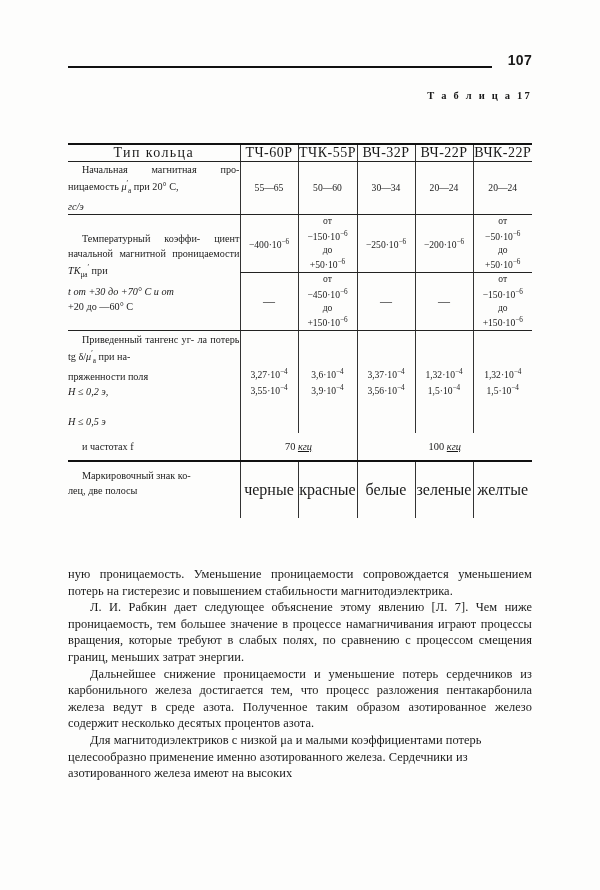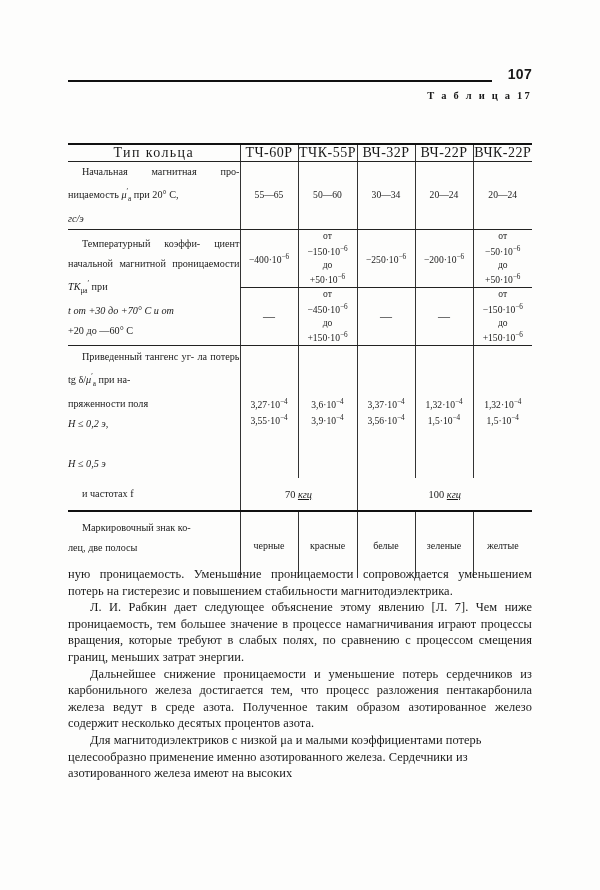--- a/index.html
+++ b/index.html
@@ -20,21 +20,21 @@
     left: 0; top: 0;
     width: 600px;
     height: 890px;
     background: #fdfdfc;
   }
 
   
   .header-zone {
     position: absolute;
     left: 68px;
-    top: 66px;
+    top: 52px;
     width: 464px;
     height: 26px;
   }
   .header-rule {
     position: absolute;
     left: 0;
     top: 14px;
     width: 424px;
     height: 2px;
     background: #111;
@@ -102,21 +102,21 @@
     height: 1px;
     background: #222;
     width: 464px;
   }
   
   .vsep { border-left: 1px solid #333 !important; }
 
   .lbl {
     width: 172px;
     font-size: 10.2px;
-    line-height: 20px;
+    line-height: 15px;
     text-align: justify;
     padding: 5px 6px 5px 8px;
   }
   .lbl .ind { display: inline-block; width: 14px; }
   .datacell {
     text-align: center;
     font-size: 9.6px;
     line-height: 12.6px;
     padding: 4px 2px;
   }
@@ -129,21 +129,21 @@
 
   .freqcell {
     text-align: center;
     font-size: 10.4px;
     padding: 5px 2px;
   }
   .freqcell .unit { font-style: italic; text-decoration: underline; }
 
   .markcell {
     text-align: center;
-    font-size: 10px;
+    font-size: 16px;
     padding: 6px 2px 16px 2px;
     vertical-align: top;
   }
 
   .hcell {
     text-align: center;
     font-size: 14px;
     letter-spacing: 0.5px;
     padding: 8px 2px;
   }

